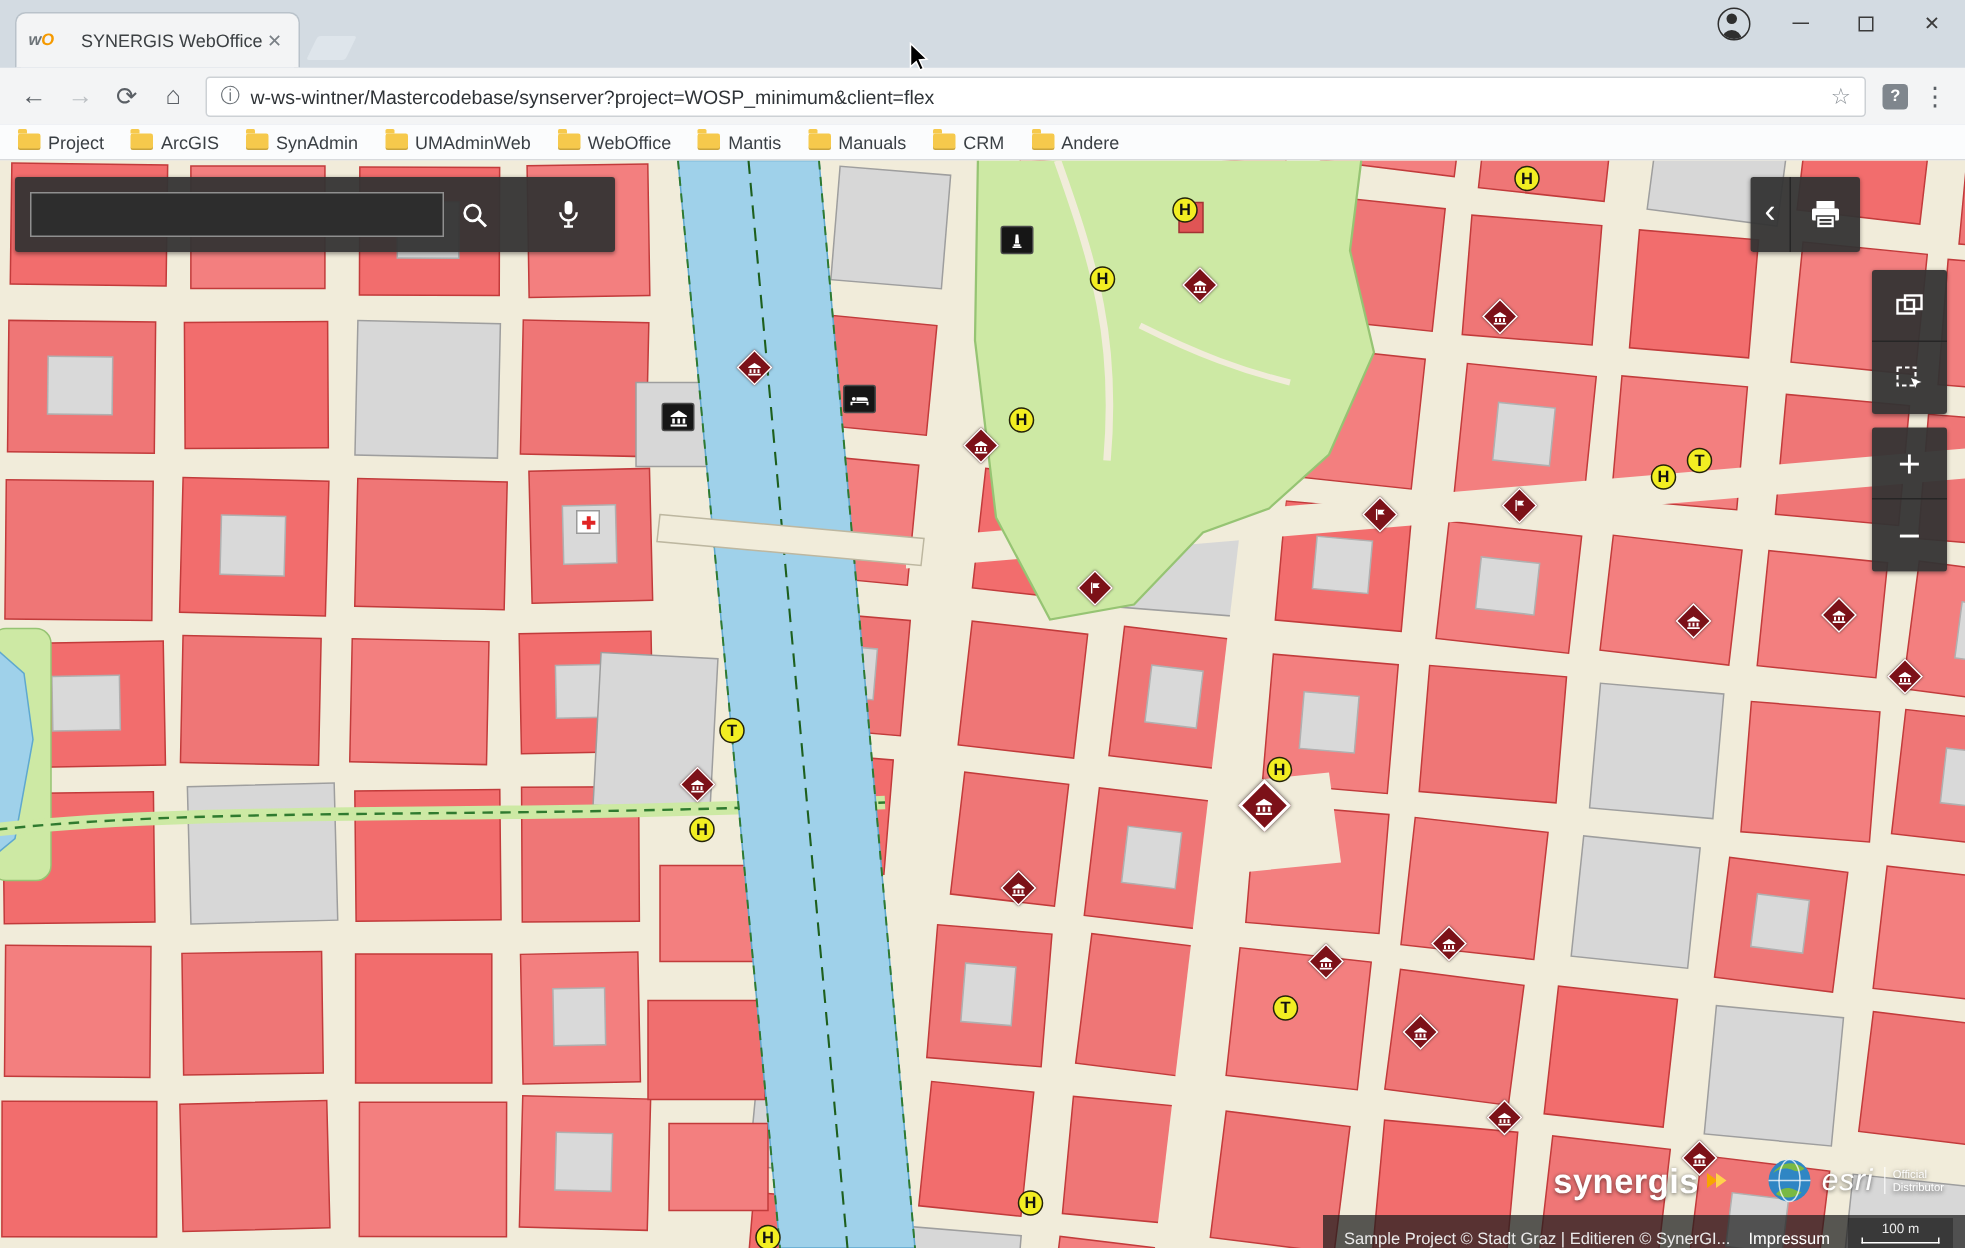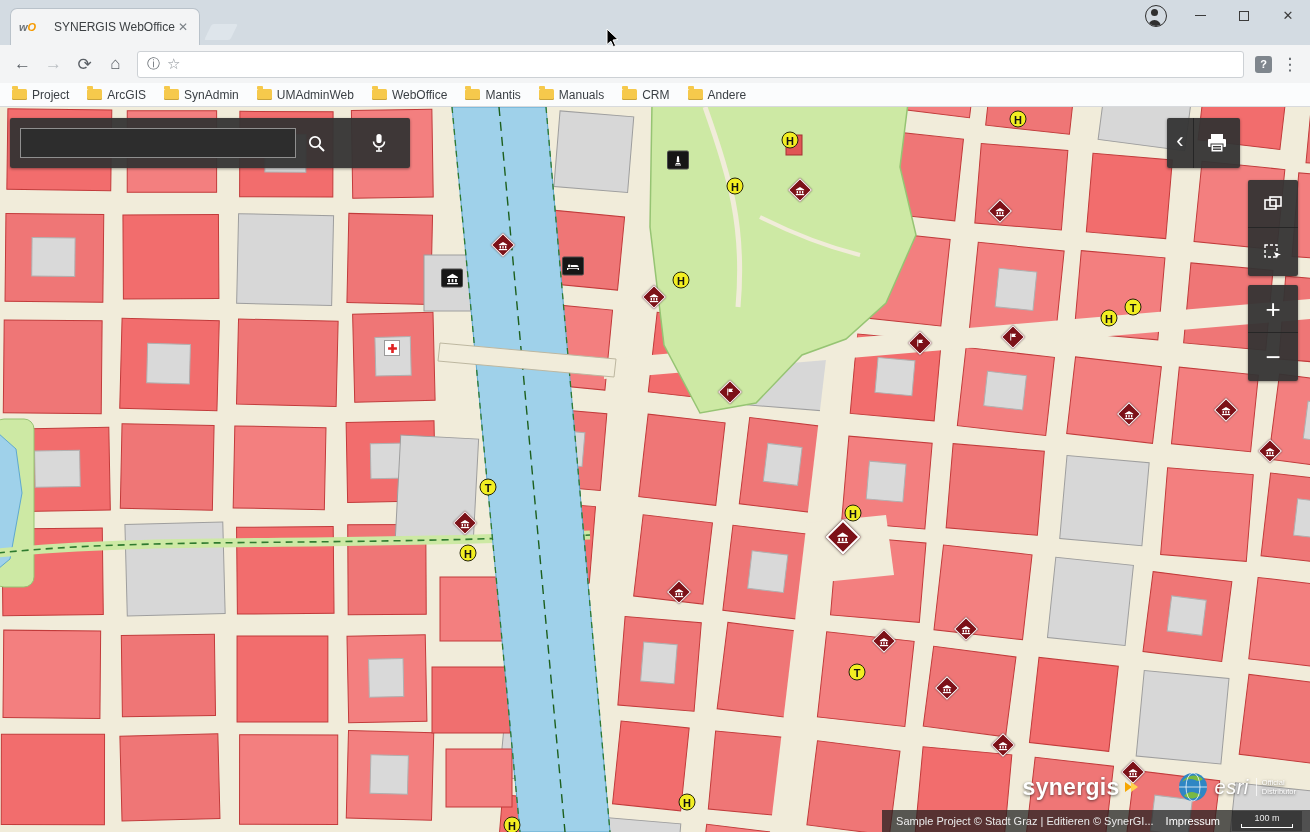--- a/index.html
+++ b/index.html
@@ -62,27 +62,27 @@
   .collapse-btn{width:27px;height:50px;background:none;border:none;border-right:1px solid #262626;color:#fff;font-size:22px;line-height:1;display:flex;align-items:center;justify-content:center;cursor:pointer;padding:0 0 4px 0;}
   .print-btn{width:46px;height:50px;background:none;border:none;display:flex;align-items:center;justify-content:center;cursor:pointer;}
 
   .tools-group,.zoom-group{position:absolute;right:12px;width:50px;background:rgba(52,52,52,.95);border-radius:2px;z-index:10;box-shadow:0 1px 3px rgba(0,0,0,.4);}
   .tools-group{top:73px;}
   .zoom-group{top:178px;}
   .sq-btn{width:50px;height:48px;background:none;border:none;border-bottom:1px solid #262626;display:flex;align-items:center;justify-content:center;cursor:pointer;color:#fff;}
   .sq-btn:last-child{border-bottom:none;}
   .zoom-btn{font-size:26px;font-weight:300;line-height:1;font-family:"Liberation Sans",sans-serif;}
 
-  .logos{position:absolute;right:14px;bottom:30px;display:flex;gap:39px;z-index:9;}
+  .logos{position:absolute;right:14px;bottom:30px;display:flex;gap:26px;z-index:9;}
   .synergis{display:flex;align-items:center;gap:3px;color:#fff;font-size:23px;font-weight:bold;letter-spacing:.3px;text-shadow:0 1px 3px rgba(0,0,0,.6);}
   .esri{display:flex;align-items:center;gap:7px;color:#fff;text-shadow:0 1px 3px rgba(0,0,0,.6);}
   .esri-text{font-size:20px;font-weight:normal;font-style:italic;letter-spacing:.5px;}
   .esri-tag{font-size:7.5px;line-height:1.2;border-left:1px solid rgba(255,255,255,.7);padding-left:5px;}
 
-  .statusbar{position:absolute;right:0;bottom:0;height:22px;background:rgba(28,28,28,.72);display:flex;align-items:center;gap:12px;padding:0 8px 0 14px;font-size:11px;color:#eaeaea;z-index:10;}
+  .statusbar{position:absolute;right:0;bottom:0;height:22px;background:rgba(28,28,28,.72);display:flex;align-items:flex-end;gap:12px;padding:0 8px 0 14px;font-size:11px;color:#eaeaea;z-index:10;}
   .impressum{color:#fff;cursor:pointer;}
   .scalebox{display:flex;flex-direction:column;align-items:center;background:rgba(0,0,0,.28);padding:1px 9px;height:20px;justify-content:center;box-sizing:border-box;}
   .scale-label{font-size:9px;line-height:1;}
   .scale-line{width:52px;height:4px;border:1px solid #fff;border-top:none;margin-top:1px;box-sizing:border-box;}
 
   .cursor{position:absolute;left:606px;top:28px;z-index:999;pointer-events:none;}
 </style>
 </head>
 <body>
 
@@ -109,20 +109,21 @@
     </div>
   </div>
 
   <div class="toolbar">
     <span class="nav-btn">←</span>
     <span class="nav-btn disabled">→</span>
     <span class="nav-btn">⟳</span>
     <span class="nav-btn">⌂</span>
     <div class="urlbox">
       <span class="info-icon">ⓘ</span>
+      <span class="url-text">w-ws-wintner/Mastercodebase/synserver?project=WOSP_minimum&amp;client=flex</span>
       <span class="star-icon">☆</span>
     </div>
     <span class="ext-badge">?</span>
     <span class="menu-dots">⋮</span>
   </div>
 
   <div class="bookmarks">
     <span class="bm">
         <span class="folder"></span>
         <span>Project</span>

